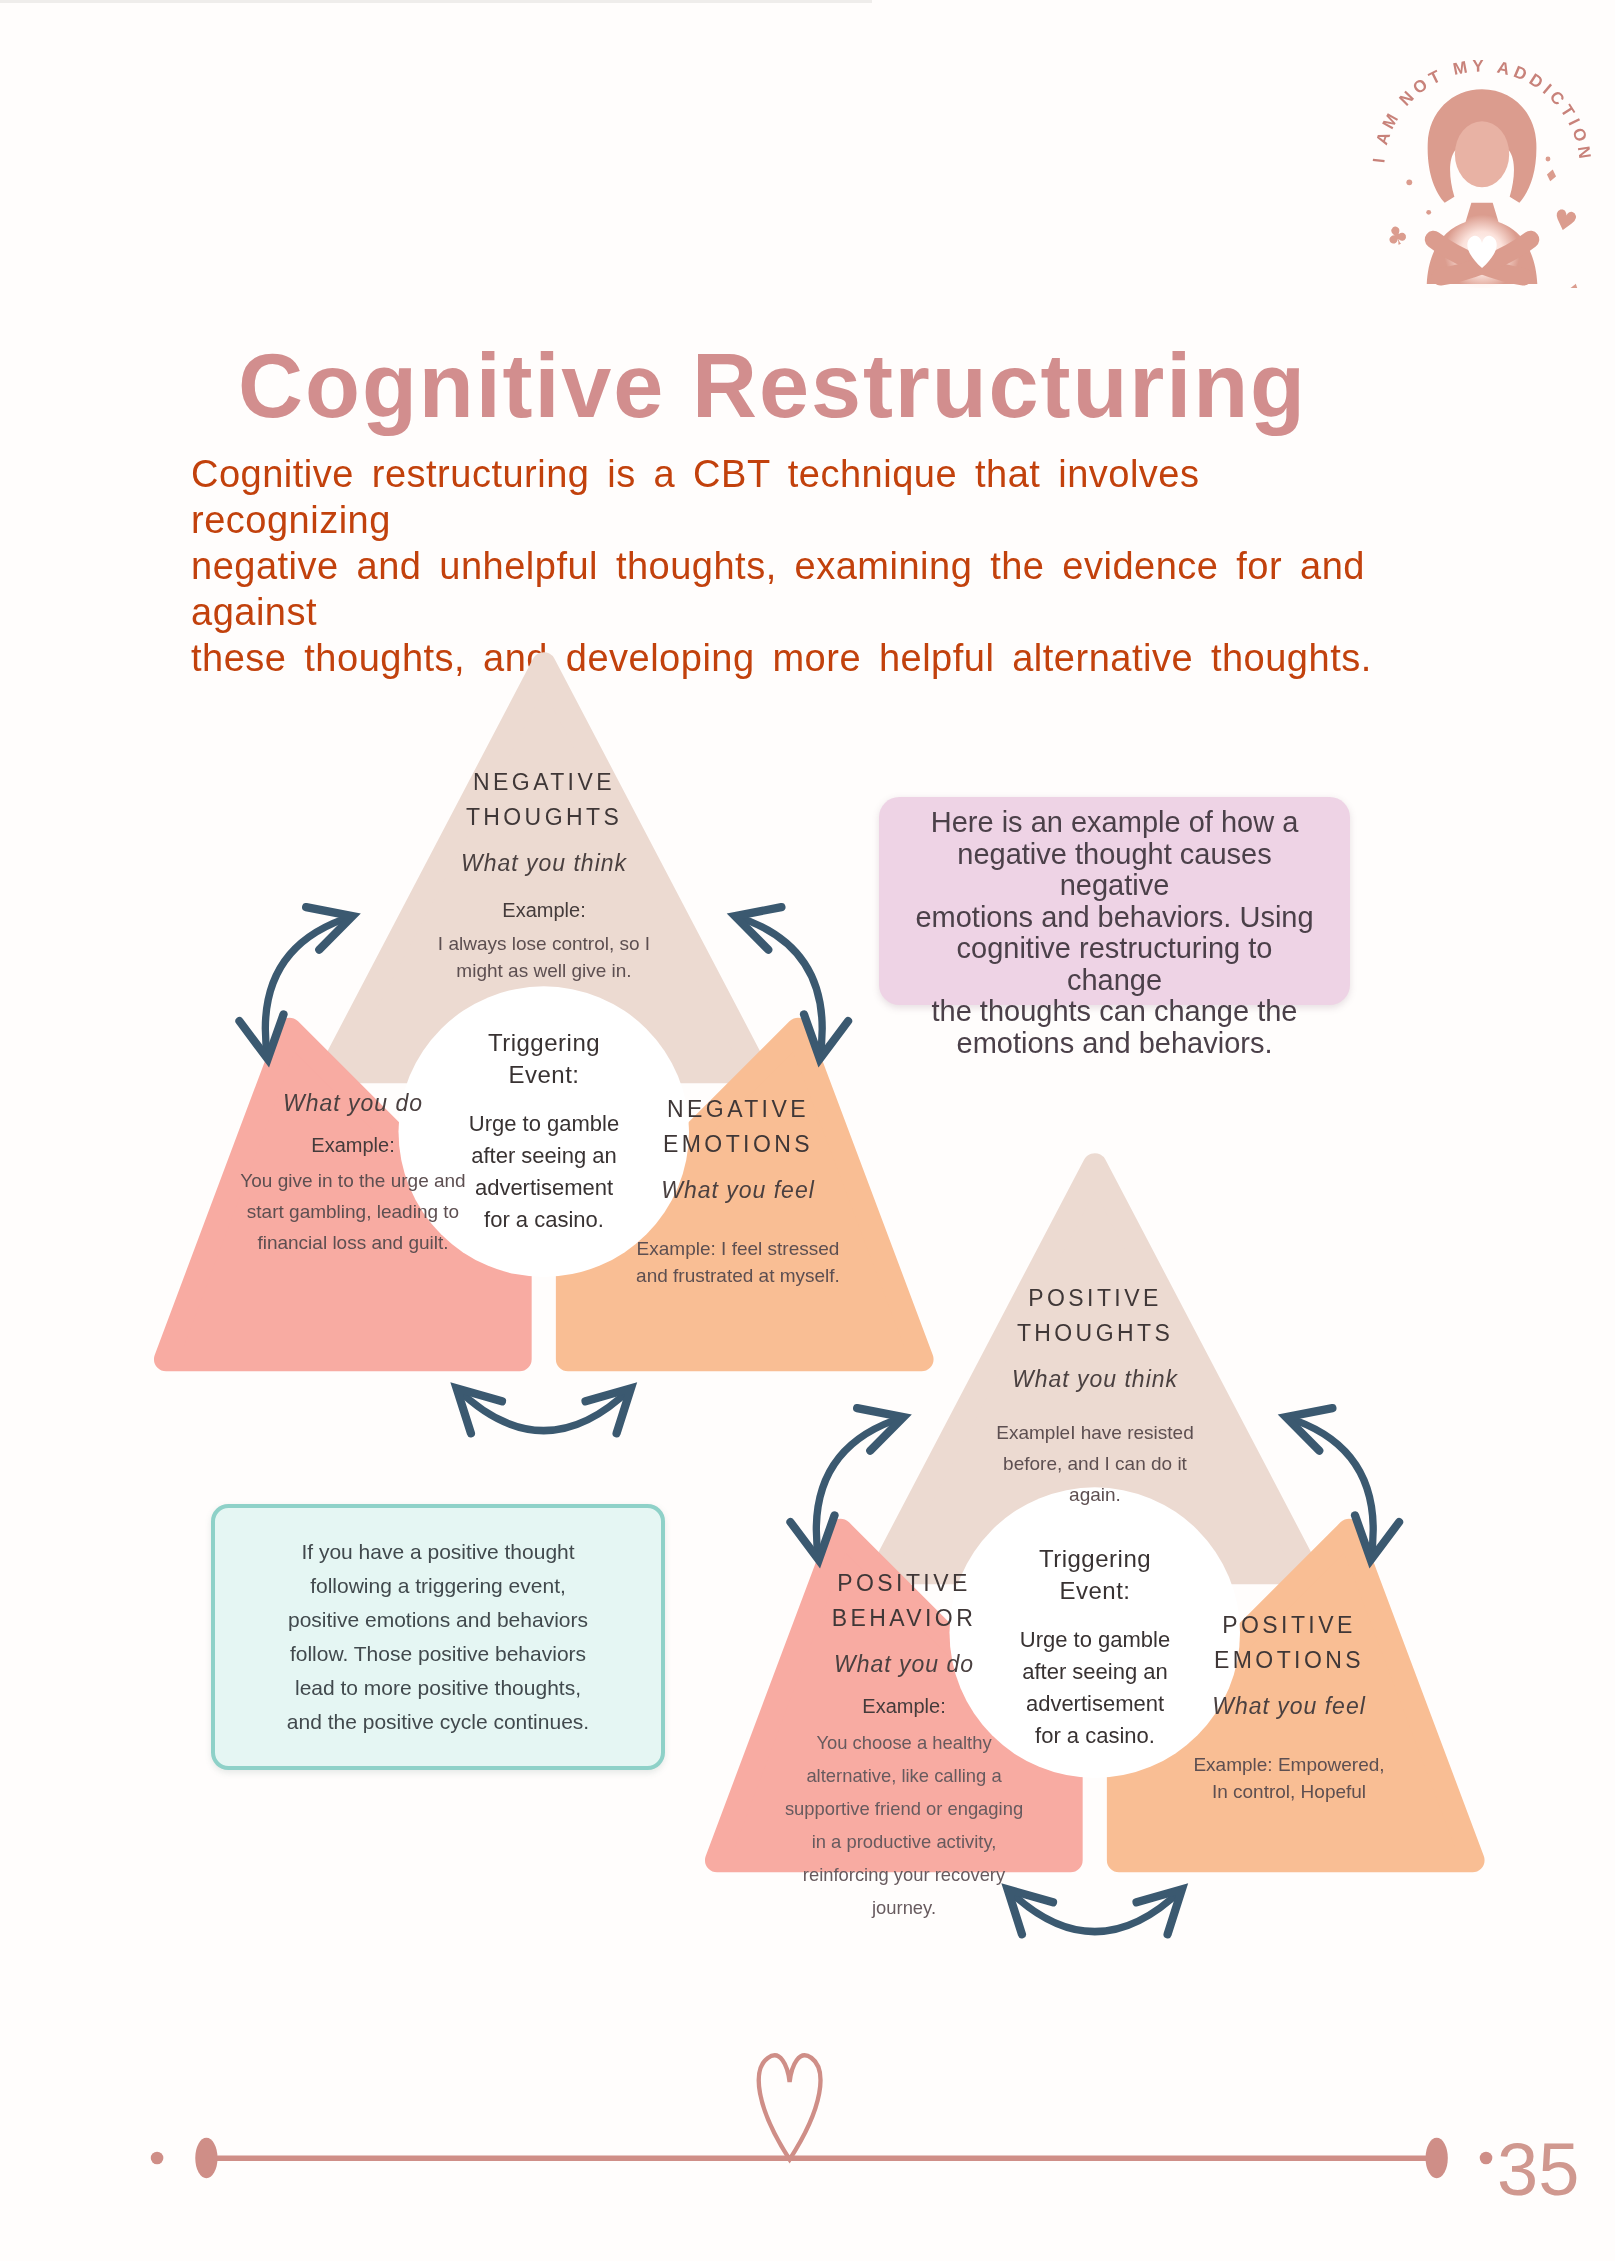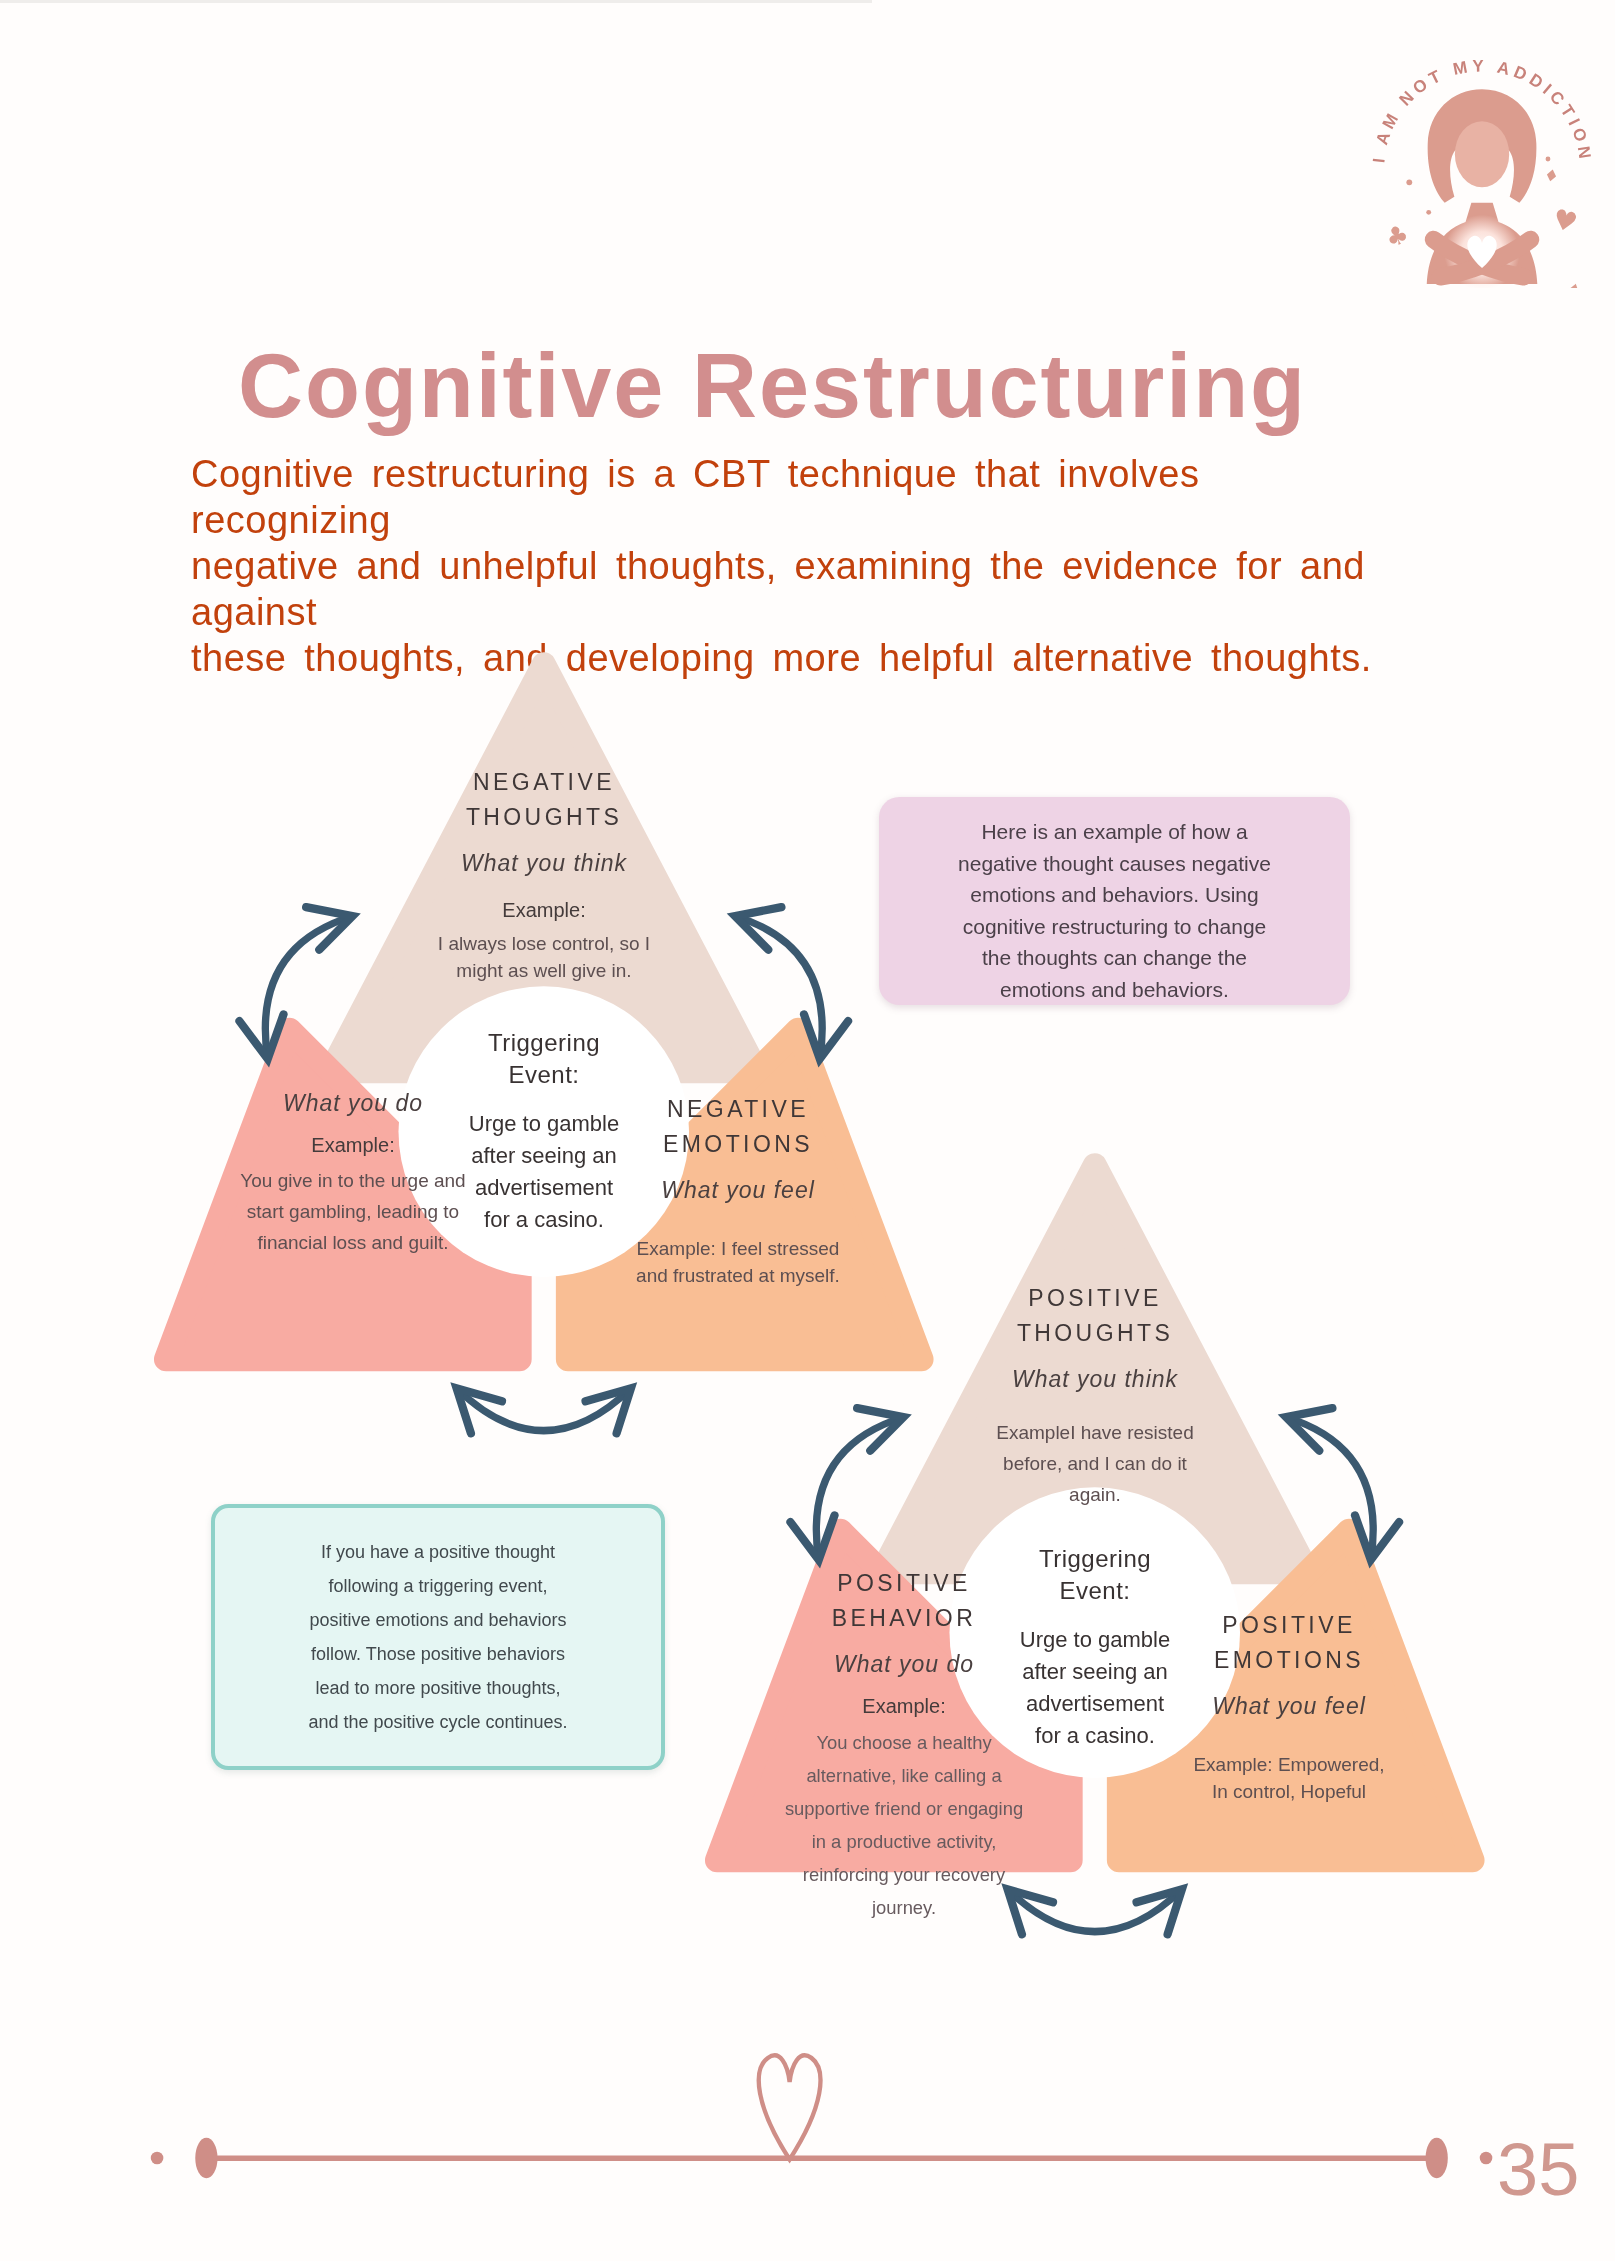--- a/index.html
+++ b/index.html
@@ -48,27 +48,27 @@
   .b-behavior .ex-body{line-height:31px;}
   .b-emotions .ex-body{margin-top:31px;}
   .pos .b-thoughts .ex-body{margin-top:24px;line-height:31px;}
   .pos .b-behavior .ex-body{font-size:18.4px;line-height:33px;color:#675a5e;}
   .trig-title{font-size:24px;line-height:32px;letter-spacing:0.5px;color:#383232;width:136px;margin:17px auto;}
   .trig-body{font-size:22px;line-height:32px;color:#383232;width:184px;margin:1.9px auto 0;white-space:pre-line;}
   
   .callout{position:absolute;text-align:center;white-space:pre-line;box-sizing:border-box;}
   .callout.purple{
     left:879px;top:797px;width:471px;height:208px;border-radius:20.3px;
-    background:#eed3e5;color:#4b4049;font-size:21px;line-height:31.5px;
-    padding:19px 29px;box-shadow:0 2.9px 7.8px rgba(120,90,110,0.18);
+    background:#eed3e5;color:#4b4049;font-size:29px;line-height:31.5px;
+    padding:10px 29px;box-shadow:0 2.9px 7.8px rgba(120,90,110,0.18);
   }
   .callout.teal{
     left:211px;top:1504px;width:454px;height:266px;border-radius:17.4px;
     background:#e5f6f3;border:4.4px solid #8ed1c8;color:#41494d;
-    font-size:18px;line-height:34px;padding:27px 19.4px;
+    font-size:21px;line-height:34px;padding:27px 19.4px;
     box-shadow:0 2.9px 6.8px rgba(90,120,115,0.15);
   }
   
   .footer-svg{position:absolute;left:0;top:2025px;width:1616px;height:236px;}
   .page-number{position:absolute;left:1497px;top:2127px;width:107px;font-size:74px;color:#d0988f;}
 </style>
 </head>
 <body>
 
 <svg width="0" height="0" style="position:absolute" aria-hidden="true">

